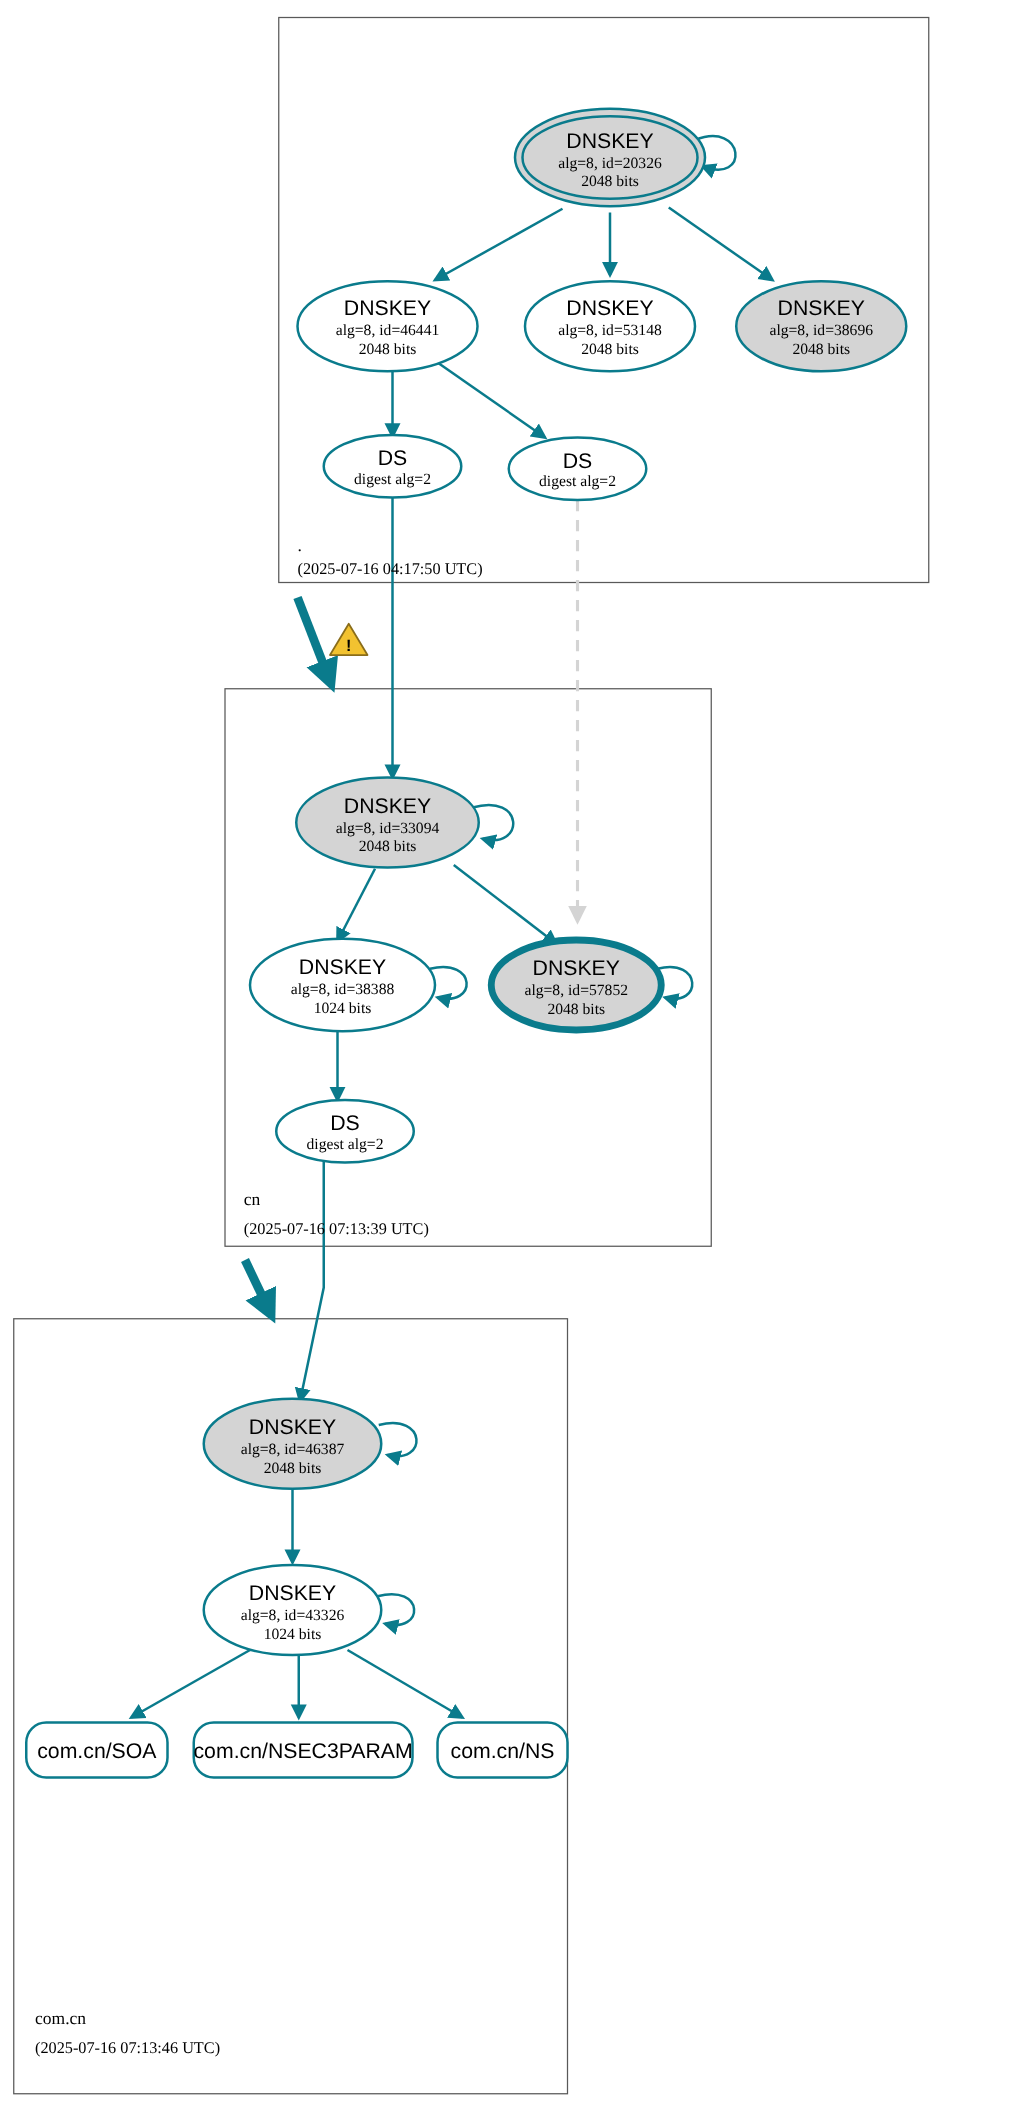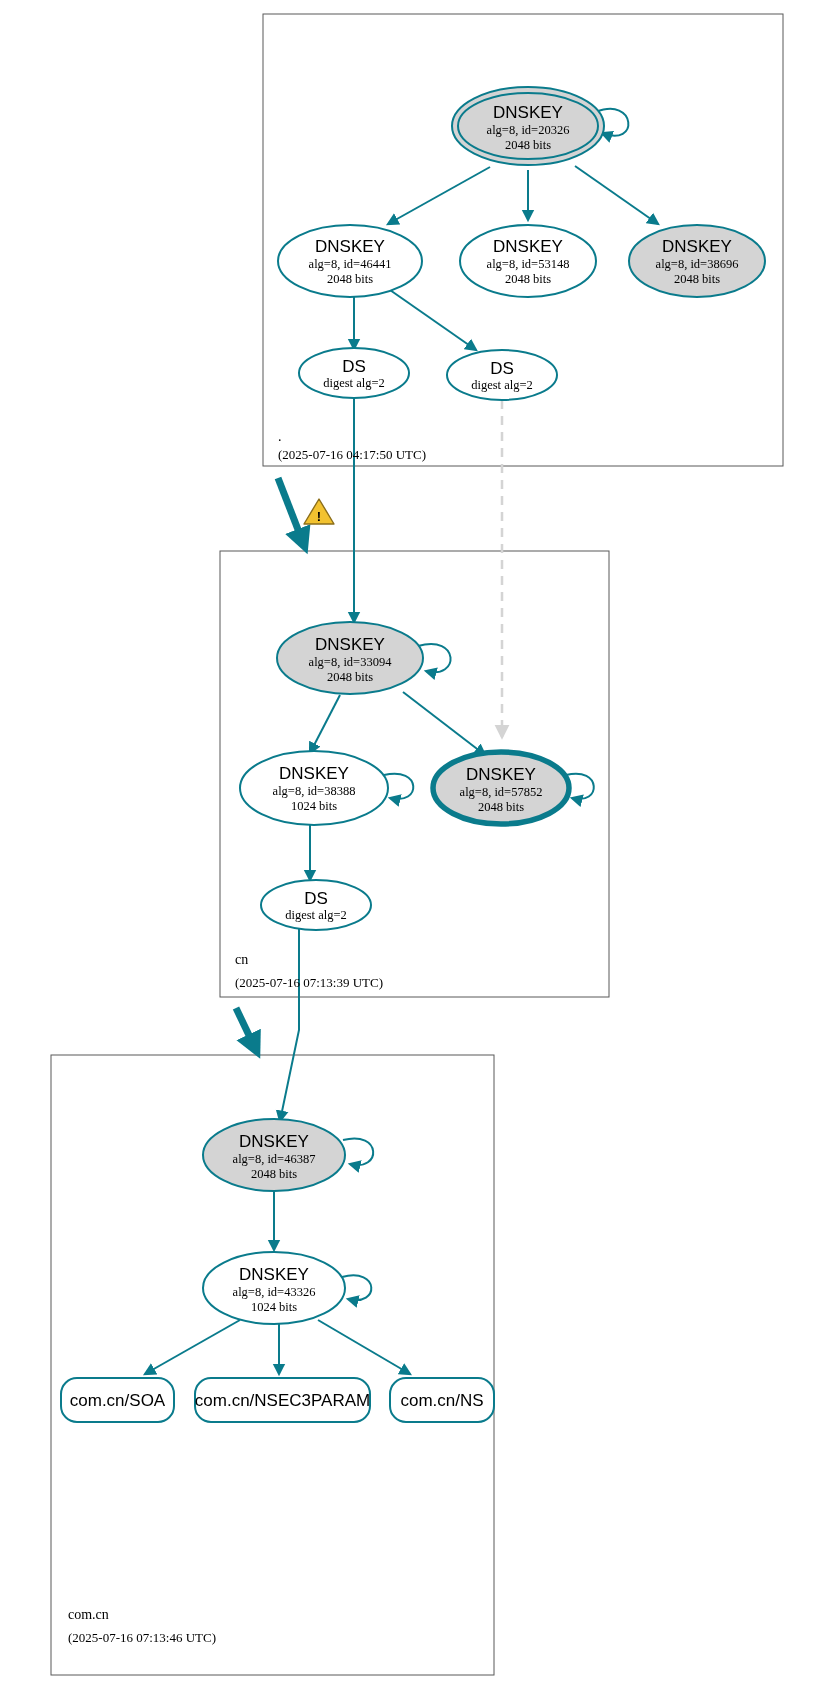--- a/index.html
+++ b/index.html
@@ -10,21 +10,20 @@
   body {
     width: 815px;
     height: 1690px;
     font-family: "Liberation Sans", sans-serif;
     overflow: hidden;
   }
   #diagram-root {
     position: relative;
     width: 749px;
     height: 1690px;
-    padding-left: 40px;
   }
   svg#dnssec-graph {
     display: block;
     width: 815px;
     height: 1690px;
   }
   .zone-box {
     fill: none;
     stroke: #595959;
     stroke-width: 1;

